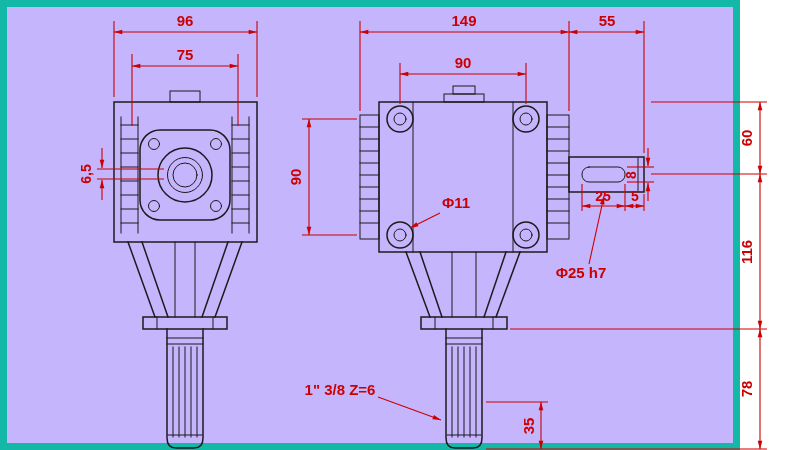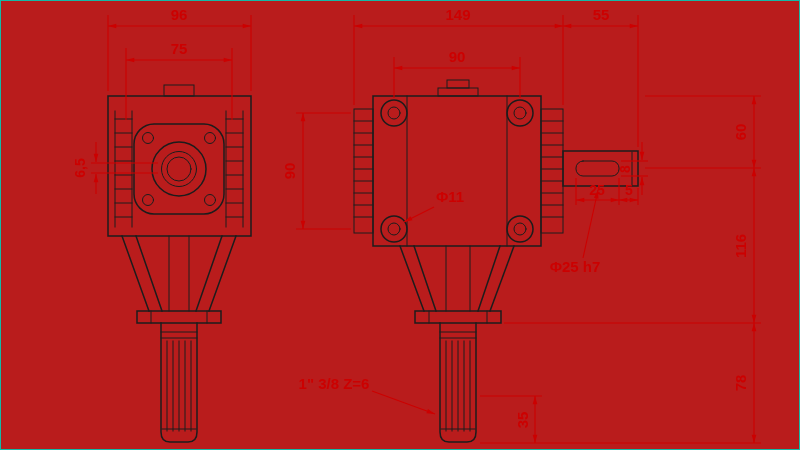--- a/index.html
+++ b/index.html
@@ -1,16 +1,16 @@
 <!DOCTYPE html>
 <html><head>
 <meta charset="utf-8">
 <style>
   html,body{margin:0;padding:0;background:#ffffff;width:800px;height:450px;overflow:hidden}
-  .drawing{width:800px;height:450px;background:#b91c1c;box-sizing:border-box;border:1px solid #14b8a6}
+  .drawing{width:740px;height:450px;background:#c4b5fd;box-sizing:border-box;border:7px solid #14b8a6}
   svg{display:block}
   text.dim{font-family:"Liberation Sans","DejaVu Sans",sans-serif;font-weight:bold;font-size:15px;fill:#cc0000}
   text.dim.sm{font-size:14px}
   .ln{stroke:#1c1c1c;stroke-width:1.5;fill:none;stroke-linecap:square}
   .thin{stroke:#1c1c1c;stroke-width:1;fill:none;stroke-linecap:square}
   .rl{stroke:#cc0000;stroke-width:1.1;fill:none}
 </style>
 </head>
 <body>
 

